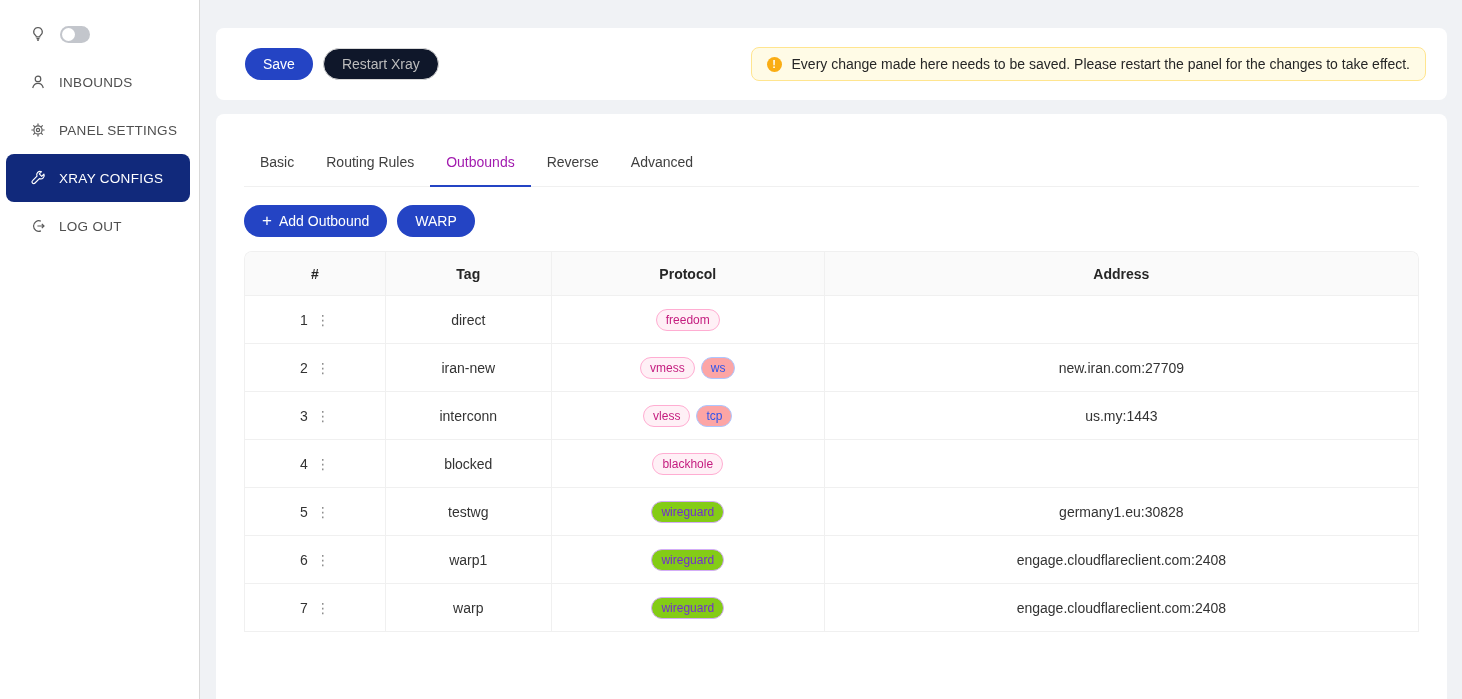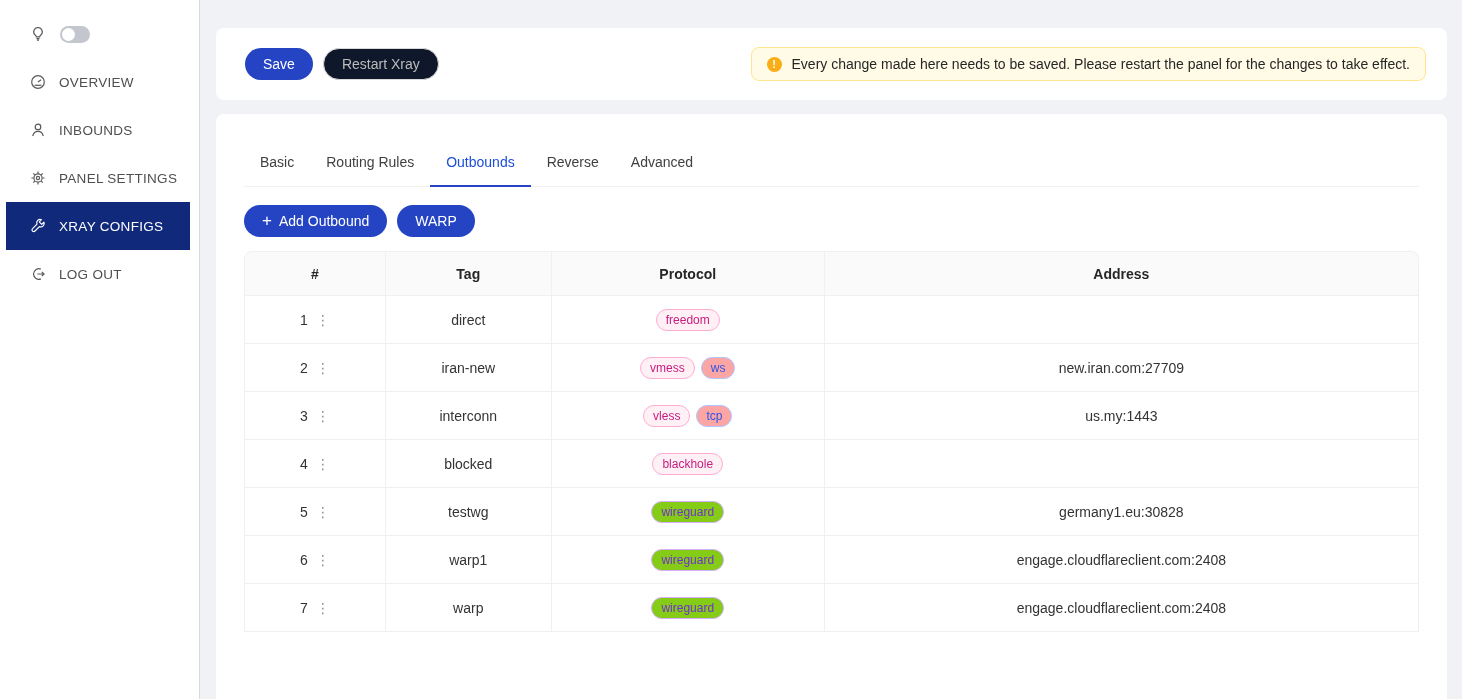--- a/index.html
+++ b/index.html
@@ -22,21 +22,21 @@
     position:relative; cursor:pointer; flex:none;
   }
   .switch .knob { position:absolute; left:2px; top:2px; width:13px; height:13px; border-radius:50%; background:#fff; }
   #sidebar-nav { margin-top:4px; }
   .side-item {
     display:flex; align-items:center; gap:13px; height:48px;
     padding-left:30px; color:#4f4f4f; font-size:13.5px; letter-spacing:.3px; cursor:pointer;
   }
   .side-item.active {
     background:#11297b; color:#fff; margin:0 9px 0 6px;
-    border-radius:0; padding-left:24px;
+    border-radius:8px; padding-left:24px;
   }
   .side-item.active .icon { color:#fff; }
 
   
   .content { flex:1; padding:28px 15px 0 16px; display:flex; flex-direction:column; gap:14px; }
   .card { background:#fff; border-radius:8px; }
   .toolbar-card { height:72px; display:flex; align-items:center; padding:0 21px 0 29px; gap:10px; flex:none; }
 
   .btn {
     font-family:inherit; font-size:14px; border:none; cursor:pointer;
@@ -55,21 +55,21 @@
   }
   .alert-icon {
     width:15px; height:15px; border-radius:50%; background:#faad14; color:#fff;
     font-size:11px; font-weight:bold; display:flex; align-items:center; justify-content:center; flex:none;
   }
 
   .main-card { height:698px; padding:24px 28px 0; flex:none; }
 
   .tabs { display:flex; border-bottom:1px solid #f0f0f0; }
   .tab { padding:16px 16px; color:#3f3f3f; cursor:pointer; position:relative; }
-  .tab.active { color:#1d4ed8; }
+  .tab.active { color:#a21caf; }
   .tab.active::after {
     content:""; position:absolute; left:0; right:0; bottom:-1px; height:2px; background:#2444c4;
   }
 
   .actions { display:flex; gap:10px; margin:18px 0 14px; }
 
   .table-wrap { border:1px solid #f0f0f0; border-bottom:none; border-radius:8px 8px 0 0; overflow:hidden; }
   table { width:100%; border-collapse:separate; border-spacing:0; font-size:14px; }
   th {
     background:#fafafa; font-weight:700; height:44px; text-align:center; color:#262626;
@@ -108,30 +108,20 @@
         </svg>
       </span>
       <span class="switch">
         <span class="knob"></span>
       </span>
     </div>
     <nav id="sidebar-nav">
         <div class="side-item">
           <span class="icon">
             <svg width="16" height="16" viewBox="0 0 16 16" fill="none" stroke="currentColor" stroke-width="1.2">
-              <circle cx="8" cy="8" r="6.3"></circle>
-              <path d="M8 8l3.1-2.3"></path>
-              <path d="M4.6 11.3h6.8"></path>
-            </svg>
-          </span>
-          <span class="side-label">OVERVIEW</span>
-        </div>
-        <div class="side-item">
-          <span class="icon">
-            <svg width="16" height="16" viewBox="0 0 16 16" fill="none" stroke="currentColor" stroke-width="1.2">
               <circle cx="8" cy="4.9" r="2.8"></circle>
               <path d="M2.7 14c.7-3.1 2.9-4.7 5.3-4.7s4.6 1.6 5.3 4.7"></path>
             </svg>
           </span>
           <span class="side-label">INBOUNDS</span>
         </div>
         <div class="side-item">
           <span class="icon">
             <svg width="16" height="16" viewBox="0 0 16 16" fill="none" stroke="currentColor" stroke-width="1.2">
               <circle cx="8" cy="8" r="4.1"></circle>

